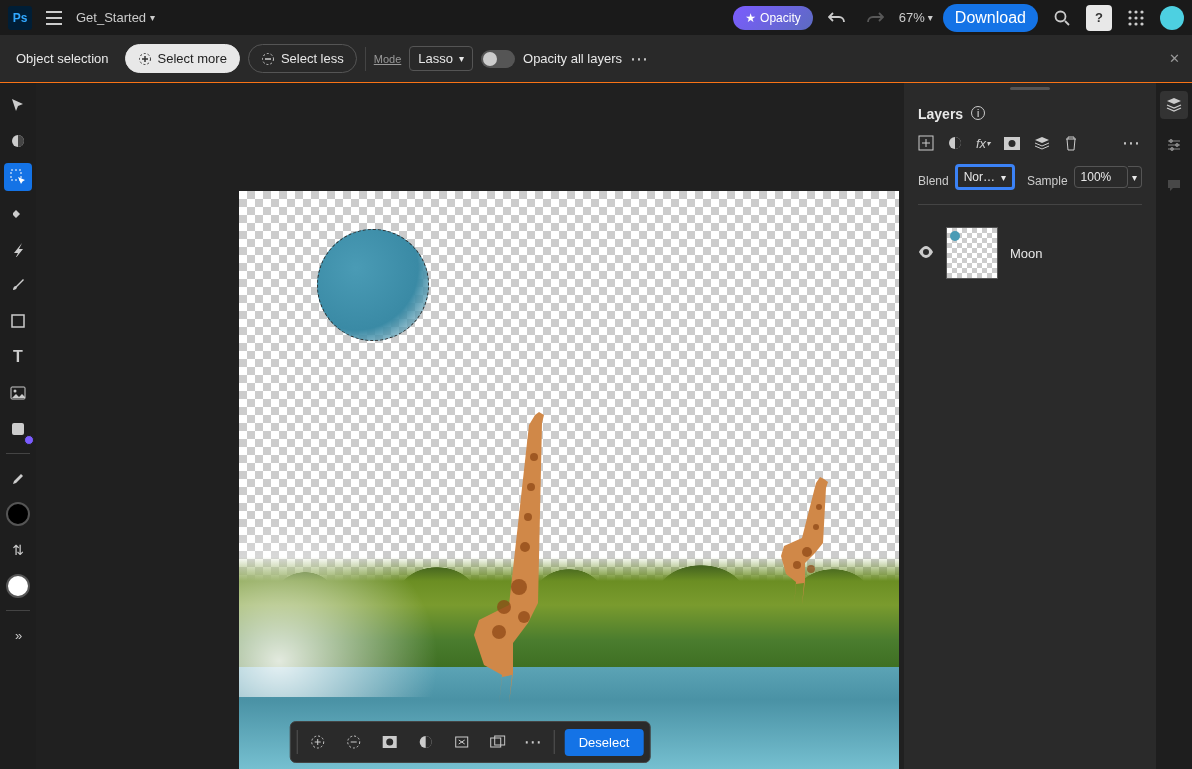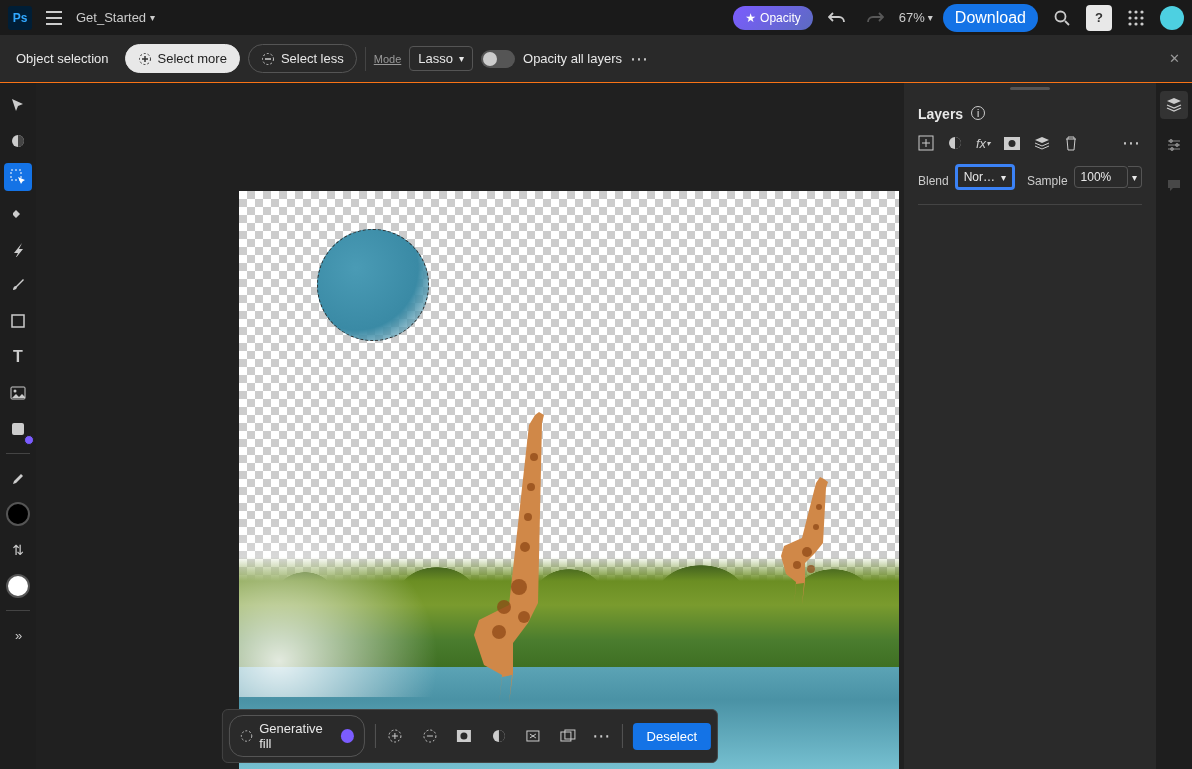--- a/index.html
+++ b/index.html
@@ -281,27 +281,20 @@
               <circle cx="18" cy="88" r="4"></circle>
               <circle cx="32" cy="92" r="4"></circle>
               <circle cx="40" cy="30" r="3"></circle>
               <circle cx="37" cy="50" r="3"></circle>
             </g>
           </svg>
       </div>
     </div>
 
     <div class="floatbar">
-      <div class="float-gen">
-        <svg width="14" height="14" viewBox="0 0 14 14">
-            <circle cx="7" cy="7" r="5.5" stroke="#ccc" stroke-dasharray="2 2" fill="none"></circle>
-          </svg>
-        <span>Generative fill</span>
-        <span class="star"></span>
-      </div>
       <div class="float-sep"></div>
       <div class="float-item">
           <svg width="16" height="16" viewBox="0 0 16 16">
             <circle cx="8" cy="8" r="6" stroke="#ccc" stroke-dasharray="2 2" fill="none"></circle>
             <path d="M8 5v6M5 8h6" stroke="#ccc"></path>
           </svg>
         </div>
       <div class="float-item">
           <svg width="16" height="16" viewBox="0 0 16 16">
             <circle cx="8" cy="8" r="6" stroke="#ccc" stroke-dasharray="2 2" fill="none"></circle>
@@ -389,20 +382,27 @@
         <span class="chev">▾</span>
       </div>
       <span class="lbl" style="margin-left:6px">Sample</span>
       <div class="opacity-sel">
         <span>100%</span>
       </div>
       <div class="opacity-arrow"><span class="chev">▾</span></div>
     </div>
     <div class="layer-sep"></div>
     <div class="layer-list">
+      <div class="layer-row">
+        <span class="eye"><svg width="16" height="12" viewBox="0 0 16 12" fill="#ccc">
+              <path d="M8 0C4 0 1 6 1 6s3 6 7 6 7-6 7-6-3-6-7-6zm0 9a3 3 0 110-6 3 3 0 010 6z"></path>
+            </svg></span>
+        <div class="thumb moon"></div>
+        <span class="layer-name">Moon</span>
+      </div>
     </div>
   </div>
 
   <div class="rightcollapse">
     <div class="ic active">
         <svg width="18" height="18" viewBox="0 0 18 18" fill="#ccc">
           <path d="M9 2l7 3-7 3-7-3z"></path>
           <path d="M2 9l7 3 7-3M2 12l7 3 7-3" fill="none" stroke="#ccc" stroke-width="1.3"></path>
         </svg>
       </div>

